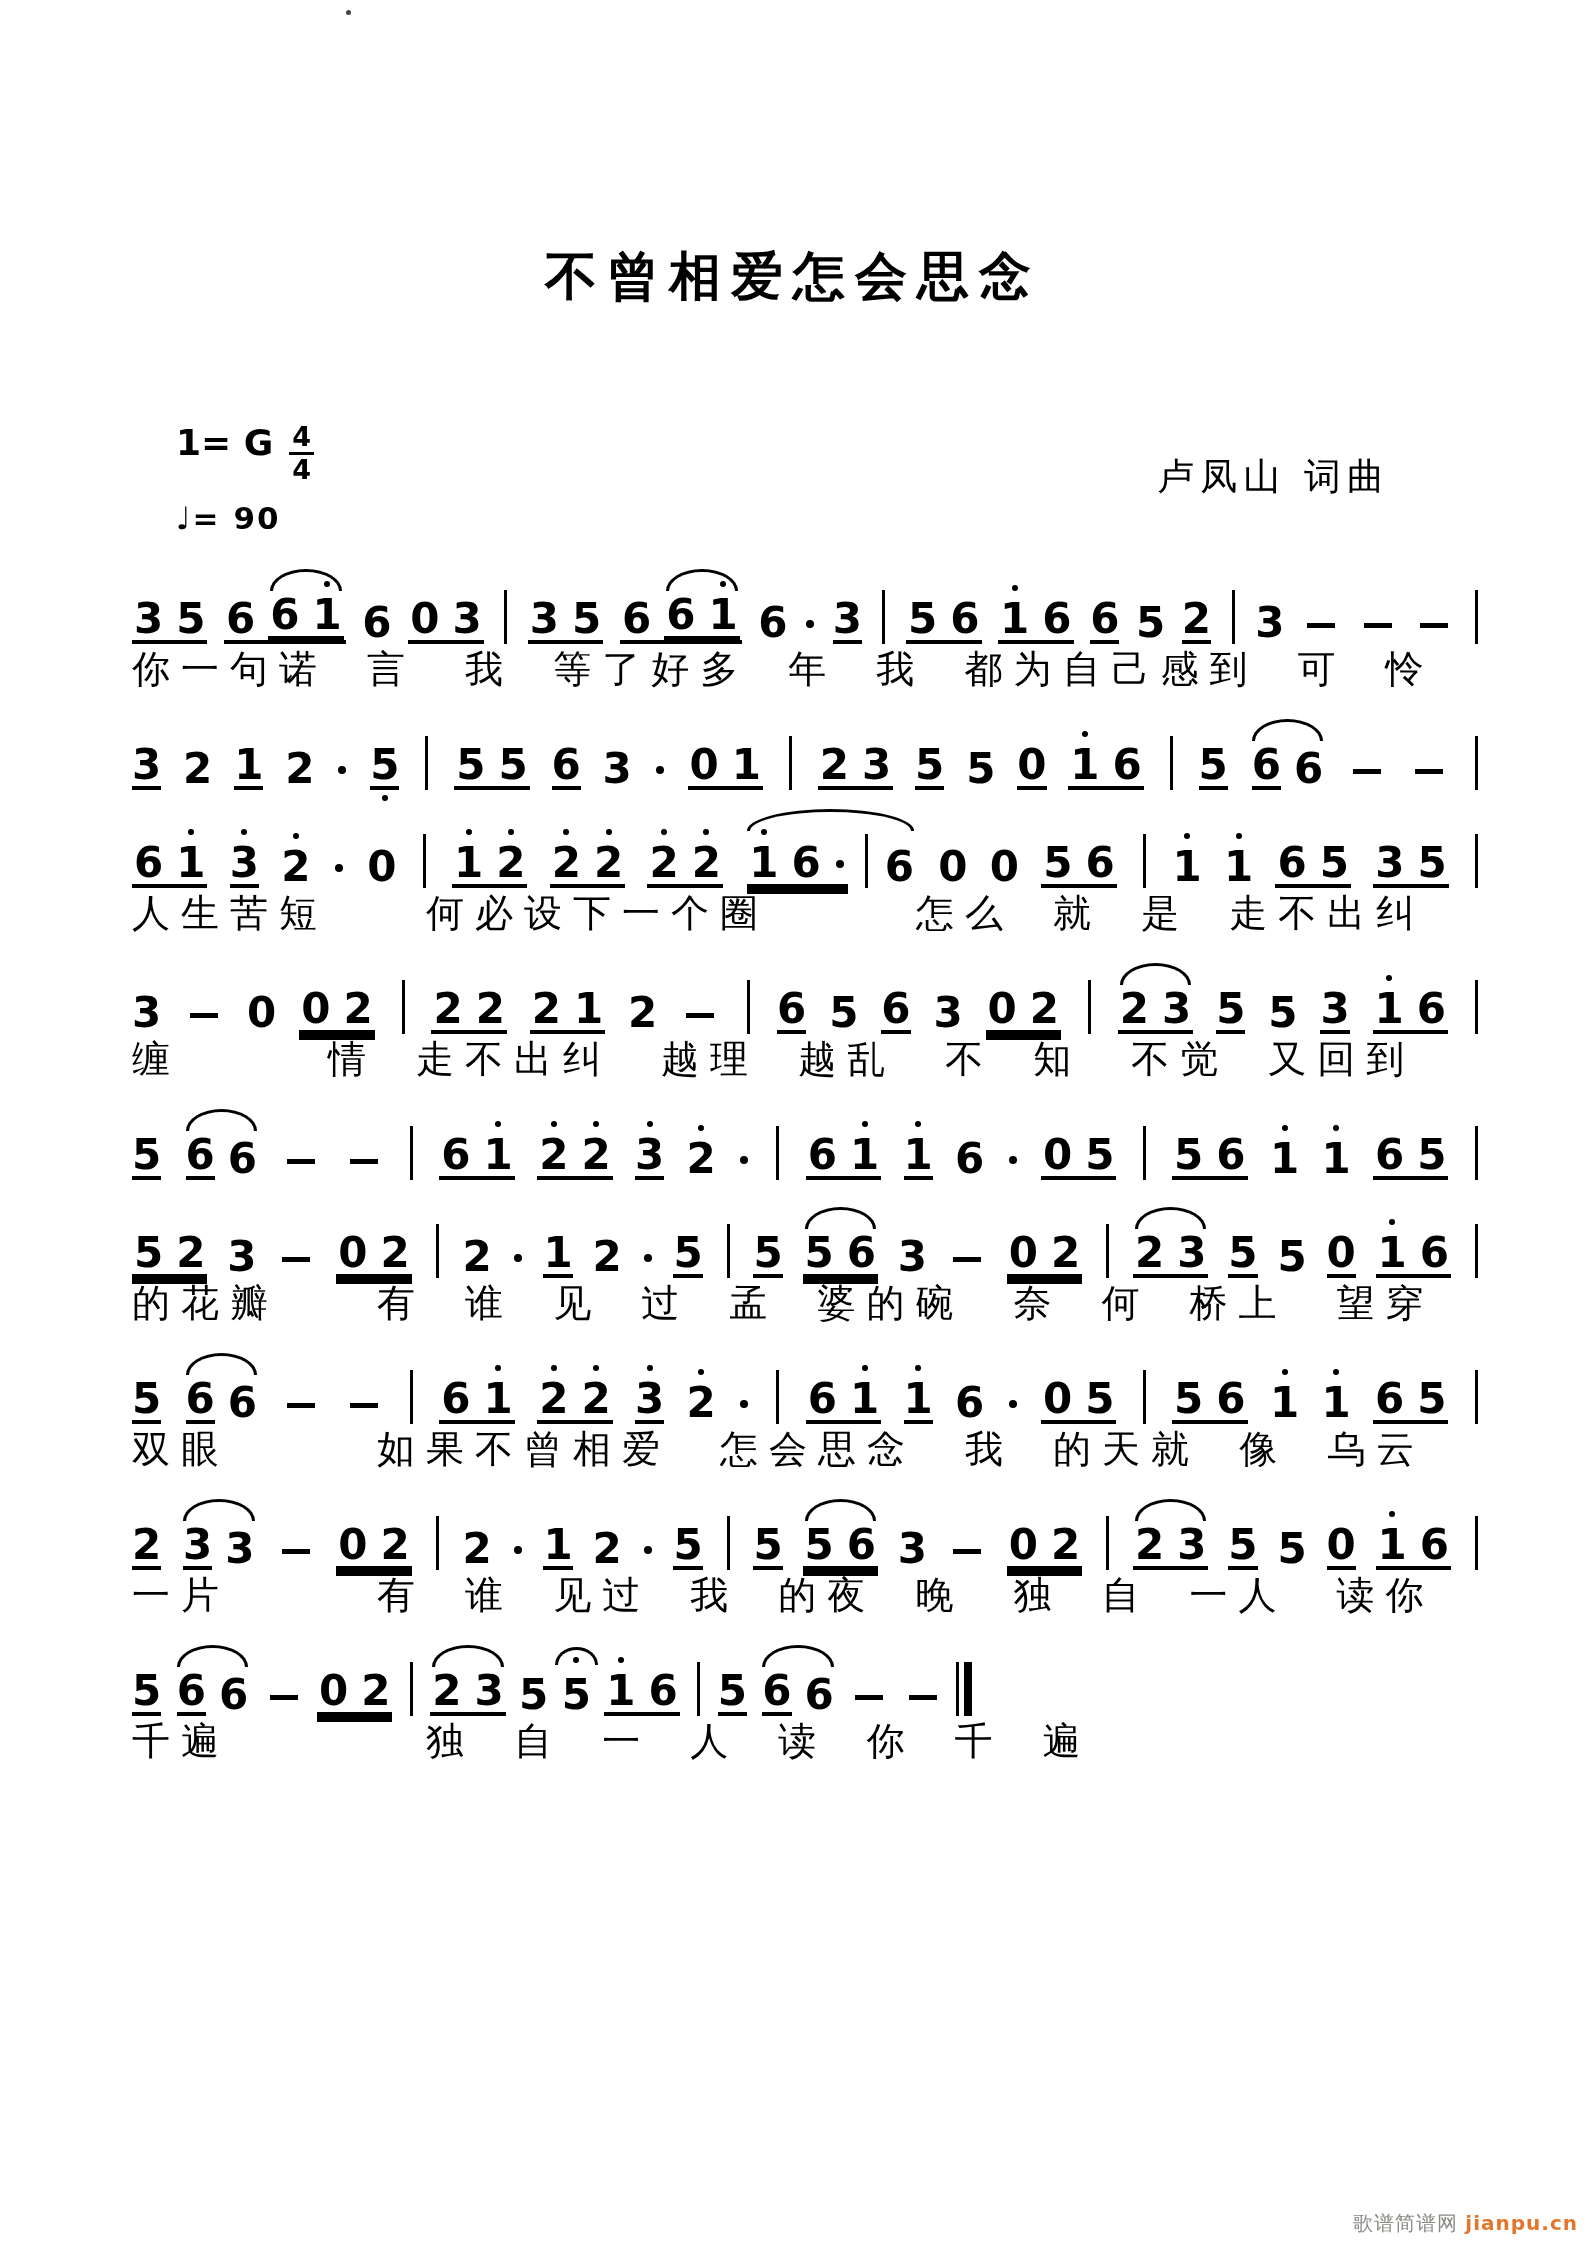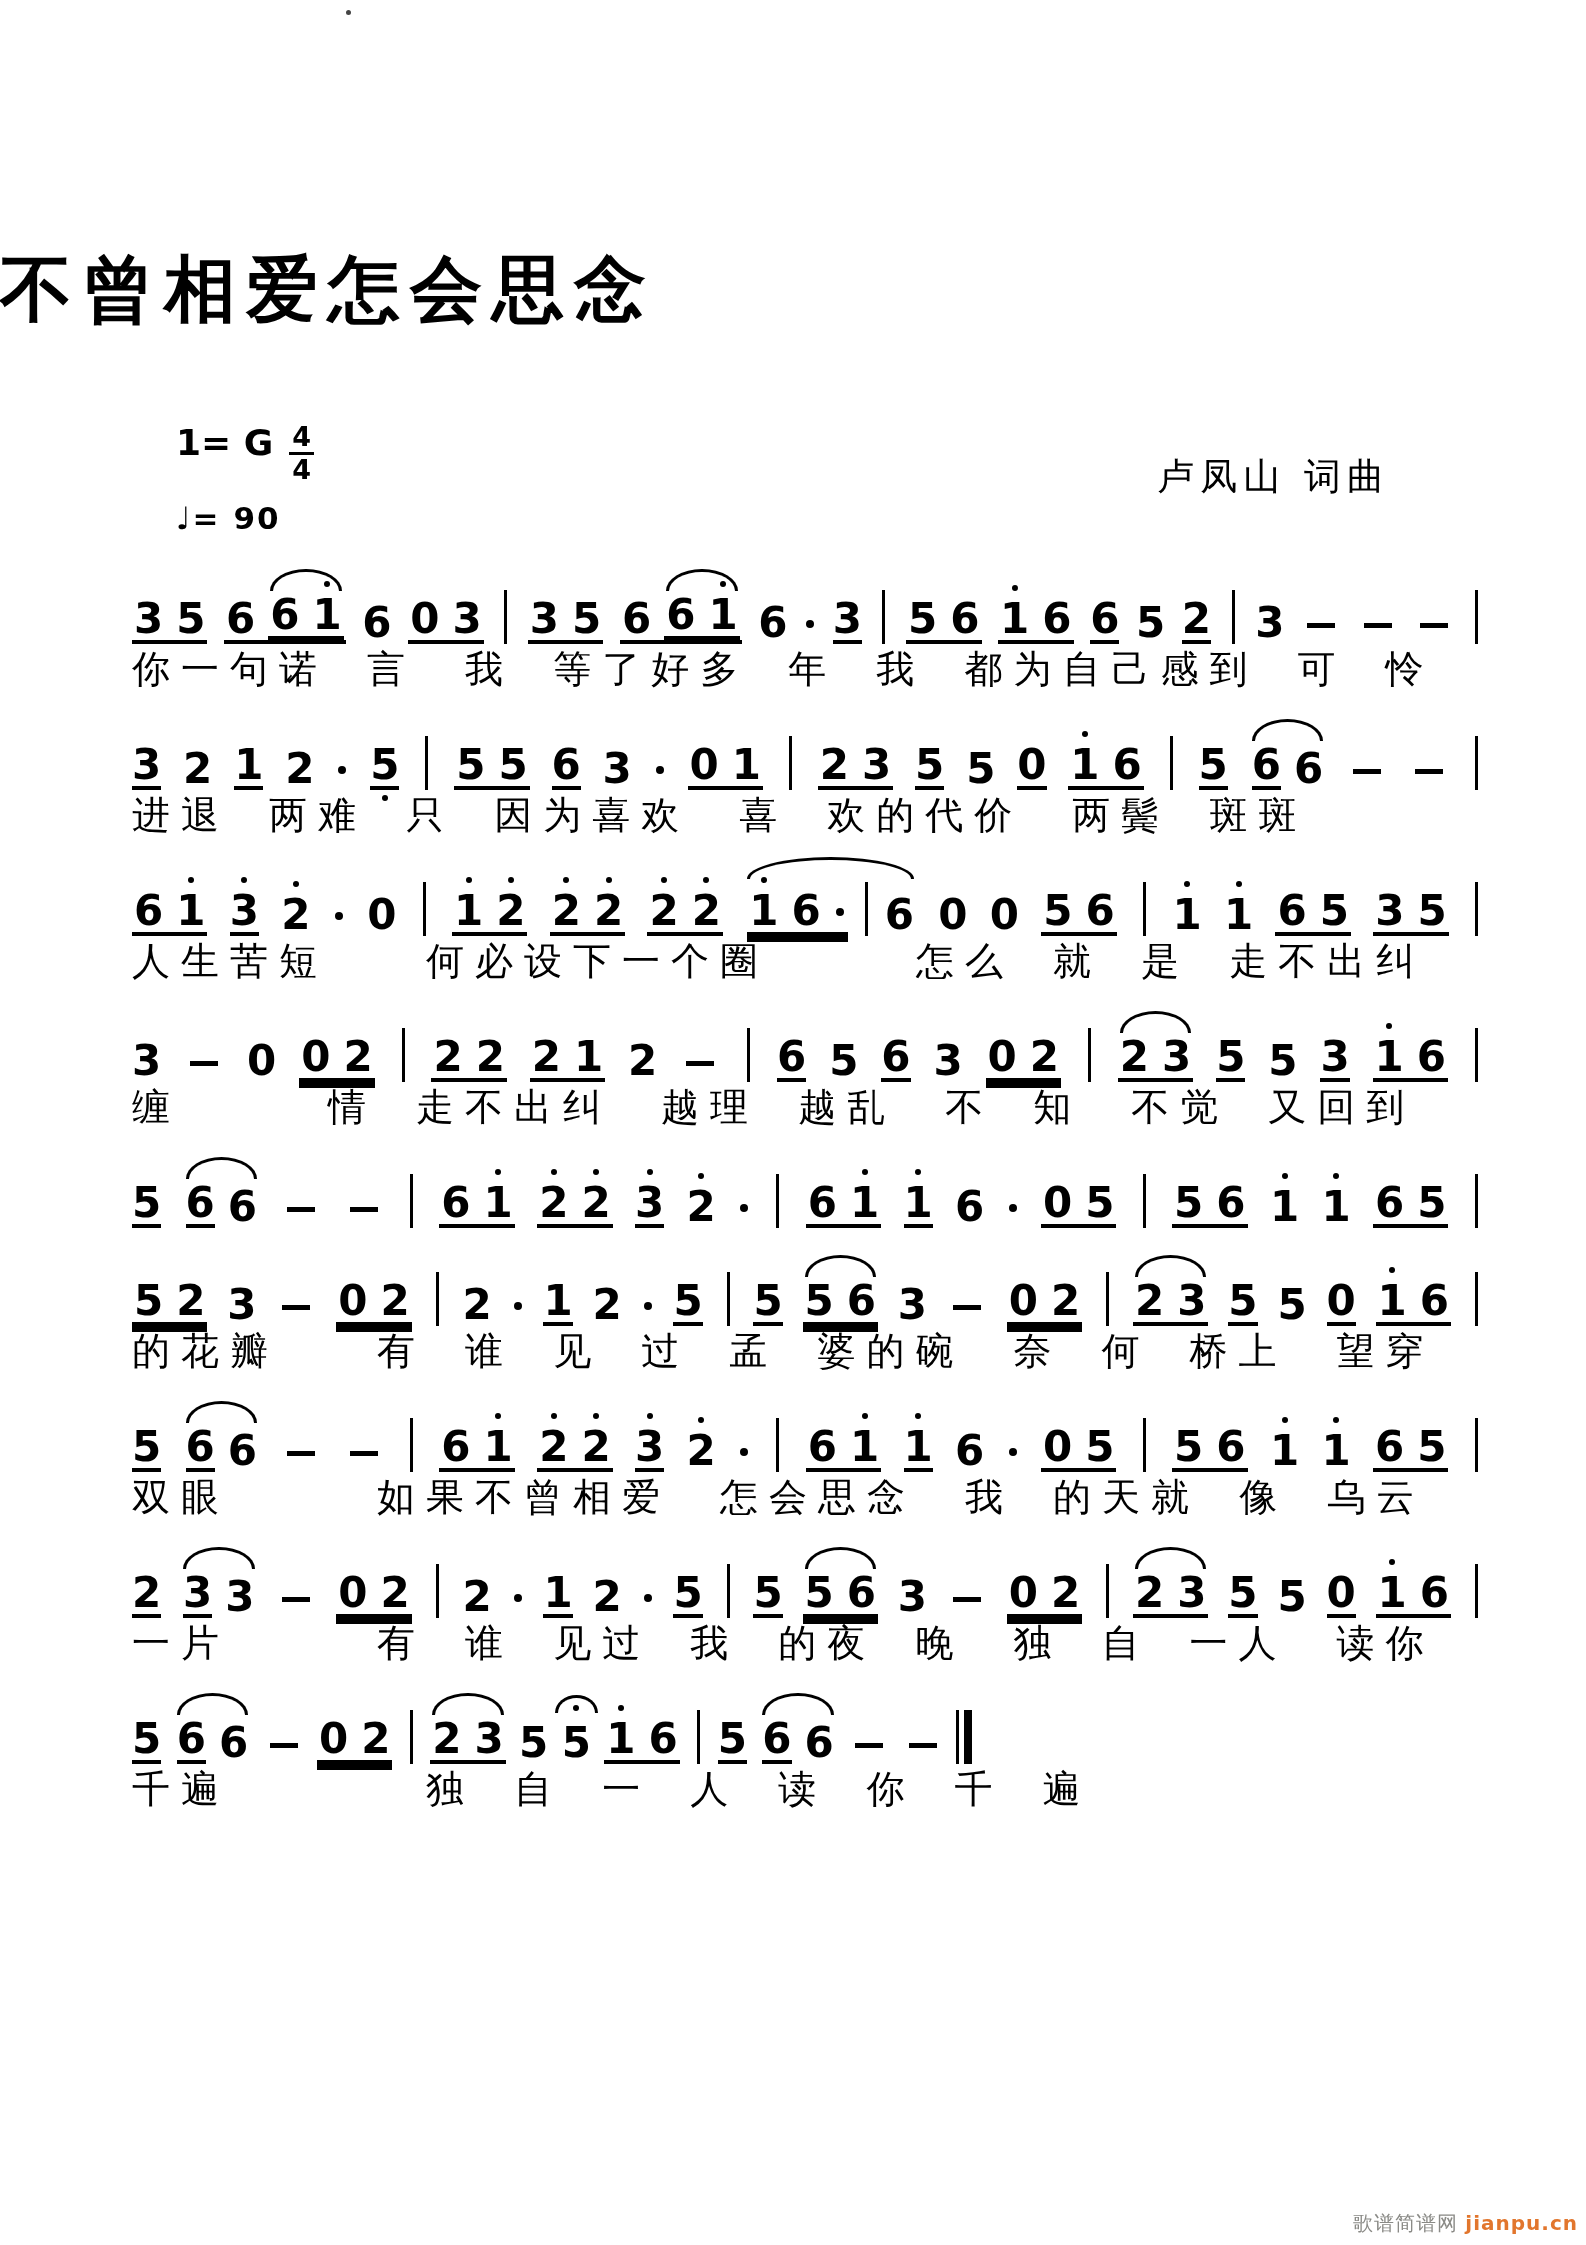--- a/index.html
+++ b/index.html
@@ -1,20 +1,20 @@
 <!DOCTYPE html>
 <html><head>
 <meta charset="utf-8">
 <style>
   html,body{margin:0;padding:0;background:#fff;}
   body{width:1586px;height:2245px;position:relative;font-family:"DejaVu Sans",sans-serif;color:#000;overflow:hidden;}
   .top-dot{position:absolute;left:346px;top:10px;width:5px;height:5px;border-radius:50%;background:#444;}
-  .title{position:absolute;top:242px;left:0;width:100%;
+  .title{position:absolute;top:242px;left:0;width:100%;text-align:center;
          font-family:Liberation Sans, sans-serif;font-weight:bold;
-         font-size:72px;letter-spacing:10px;}
+         font-size:52px;letter-spacing:10px;}
   .keyrow{position:absolute;left:176px;top:422px;display:flex;align-items:flex-start;
           font-size:36px;font-weight:bold;}
   .frac{display:inline-flex;flex-direction:column;align-items:center;font-size:27px;
         line-height:1.1;margin-left:16px;font-weight:bold;}
   .frac .ftop{border-bottom:3px solid #000;padding:0 3px;}
   .temporow{position:absolute;left:176px;top:492px;font-size:31px;font-weight:bold;letter-spacing:2px;margin-top:8px;}
   .credit{position:absolute;right:196px;top:452px;font-size:37px;letter-spacing:6px;
           font-family:"DejaVu Serif","Liberation Serif",serif;}
   .lines{position:absolute;left:132px;top:568px;}
   .mline{margin-bottom:22px;}
@@ -255,21 +255,20 @@
             <span class="digit">6</span>
           </span>
           <span class="note">
             <span class="digit">6</span>
           </span>
         </span>
         <span class="dash"></span>
         <span class="dash"></span>
         <span class="bar"></span>
       </div>
-      <div class="lyrics">进退 两难 只 因为喜欢　喜 欢的代价　两鬓 斑斑</div>
     </div>
     <div class="mline">
       <div class="noterow">
         <span class="grp u1">
           <span class="note">
             <span class="digit">6</span>
           </span>
           <span class="note">
             <span class="digit">1</span>
             <span class="oda"></span>

